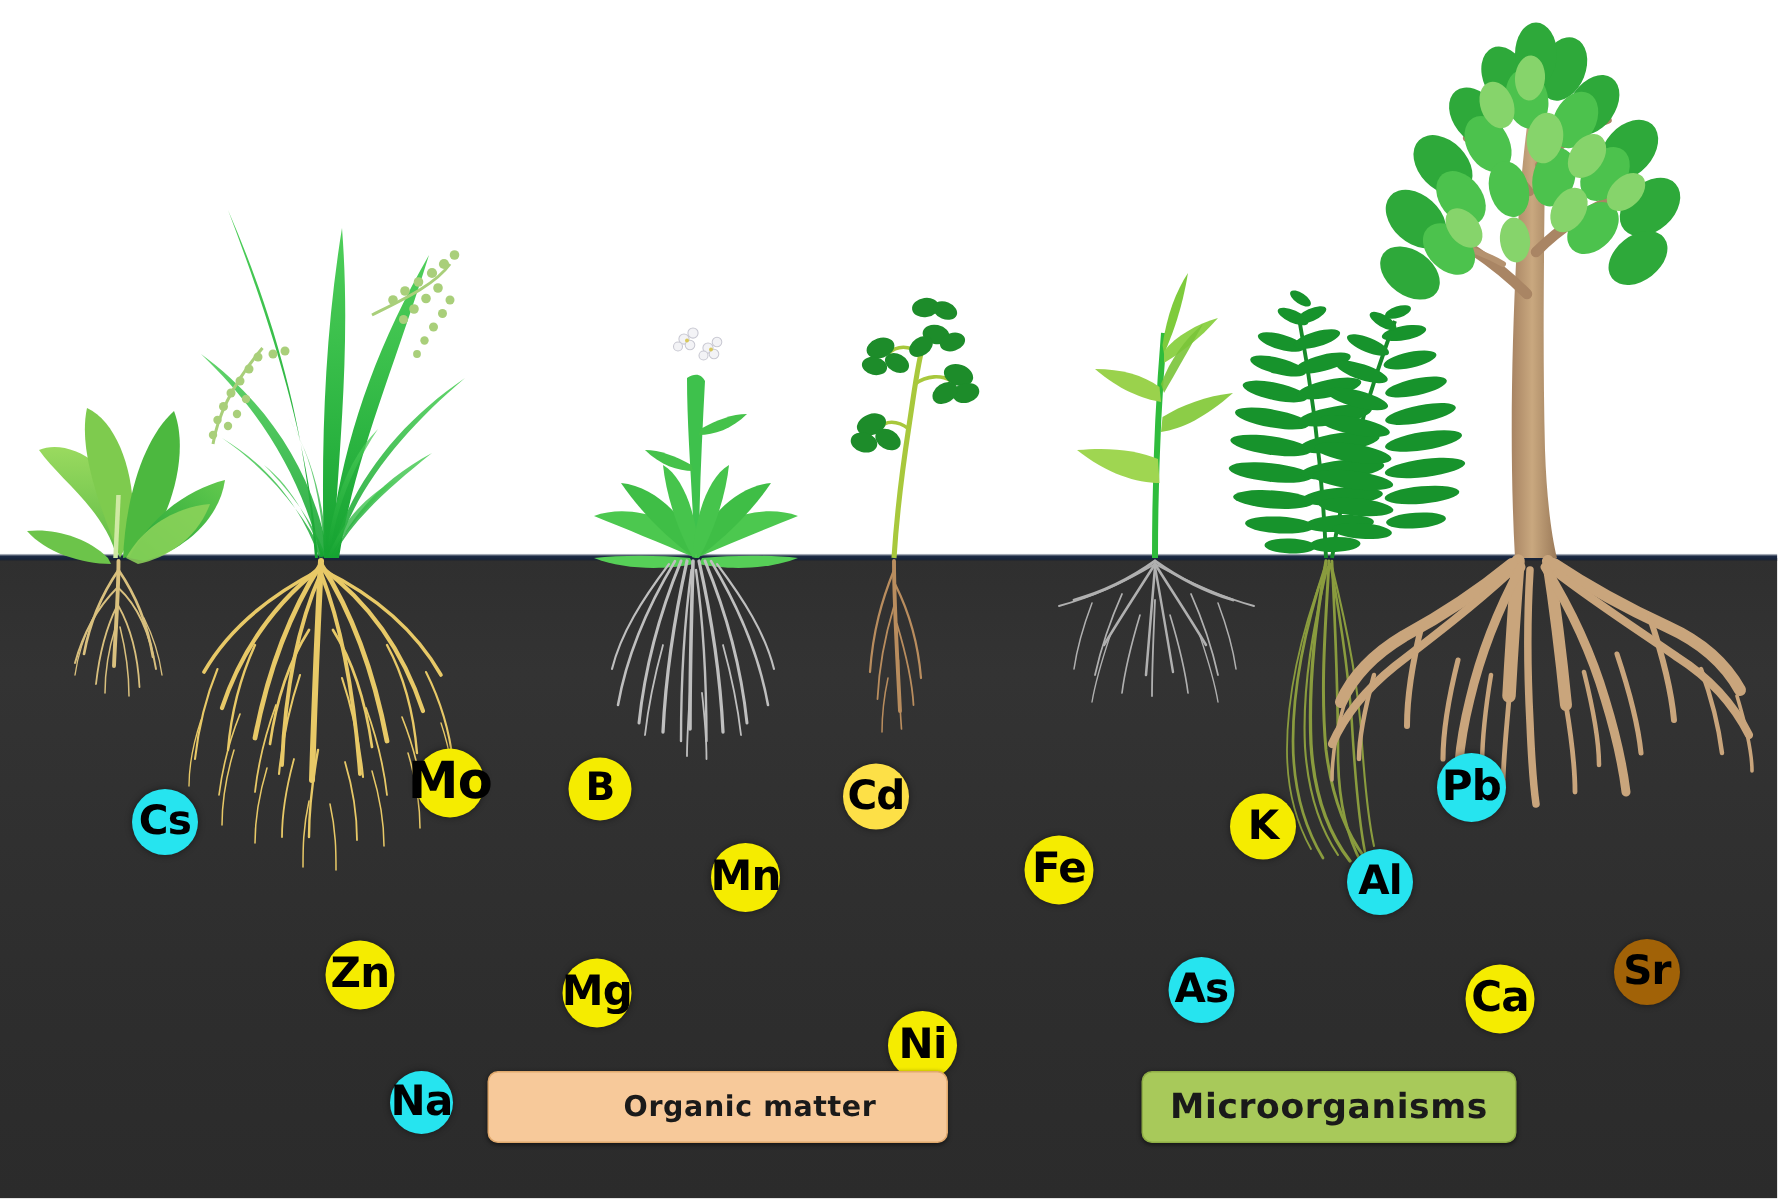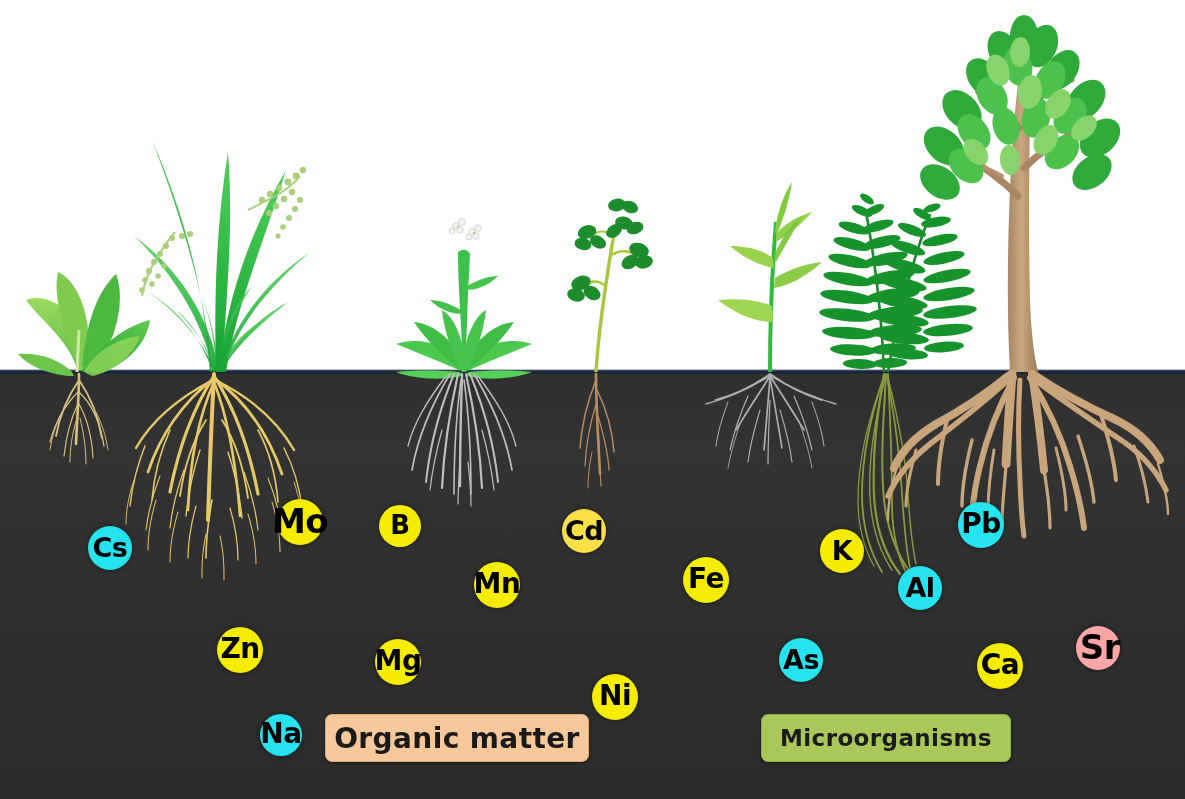--- a/index.html
+++ b/index.html
@@ -449,29 +449,29 @@
       </div>
       <div class="chip" style="left: 592px; top: 634px; width: 46px; height: 46px; background: rgb(245, 236, 0); font-size: 28px; color: rgb(0, 0, 0); margin-top: 40px;">
         <span>Ni</span>
       </div>
       <div class="chip" style="left: 779px; top: 638px; width: 44px; height: 44px; background: rgb(38, 228, 239); font-size: 27px; color: rgb(0, 0, 0);">
         <span>As</span>
       </div>
       <div class="chip" style="left: 977px; top: 627px; width: 46px; height: 46px; background: rgb(245, 236, 0); font-size: 28px; color: rgb(0, 0, 0); margin-top: 16px;">
         <span>Ca</span>
       </div>
-      <div class="chip" style="left: 1076px; top: 626px; width: 44px; height: 44px; background: #fca5a5; font-size: 34px; color: rgb(0, 0, 0); justify-content: flex-end;">
+      <div class="chip" style="left: 1076px; top: 626px; width: 44px; height: 44px; background: #a16207; font-size: 27px; color: rgb(0, 0, 0);">
         <span>Sr</span>
       </div>
       <div class="chip" style="left: 260px; top: 714px; width: 42px; height: 42px; background: rgb(38, 228, 239); font-size: 28px; color: rgb(0, 0, 0);">
         <span>Na</span>
       </div>
     </div>
   <div id="tags">
-      <div class="tag" style="left: 325px; top: 714px; width: 262px; height: 46px; font-size: 28px; background: rgb(247, 201, 154); border: 1.5px solid rgb(224, 169, 109);">
+      <div class="tag" style="left: 325px; top: 714px; width: 262px; height: 46px; font-size: 19px; background: rgb(247, 201, 154); border: 1.5px solid rgb(224, 169, 109); padding-left: 43px;">
         <span>Organic matter</span>
       </div>
       <div class="tag" style="left: 761px; top: 714px; width: 248px; height: 46px; font-size: 23px; background: rgb(168, 201, 90); border: 1.5px solid rgb(143, 174, 70);">
         <span>Microorganisms</span>
       </div>
     </div>
 
 </div>
 
 </body></html>

